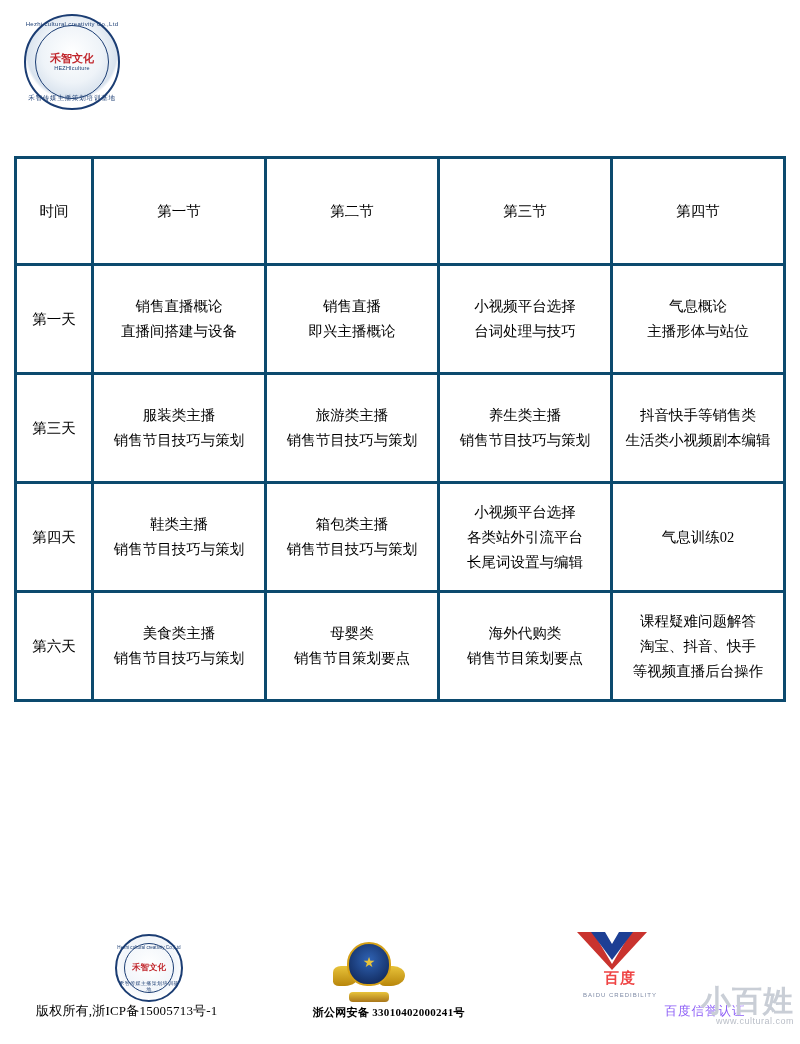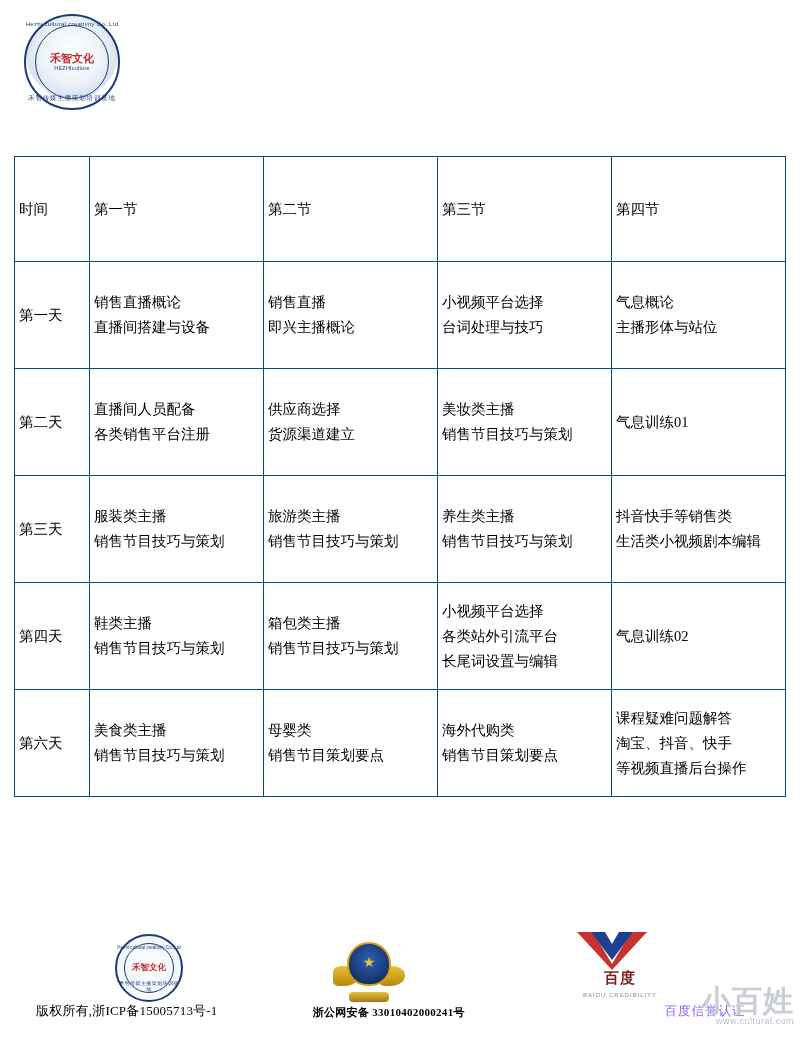--- a/index.html
+++ b/index.html
@@ -113,22 +113,22 @@
   
   .table-wrap {
     padding: 44px 14px 0 14px;
   }
   table.schedule {
     width: 772px;
     border-collapse: collapse;
     table-layout: fixed;
   }
   table.schedule td, table.schedule th {
-    border: 1px solid #0c4a6e;
-    text-align: left;
+    border: 3px solid #0c4a6e;
+    text-align: center;
     vertical-align: middle;
     font-size: 14.5px;
     line-height: 25px;
     padding: 6px 4px;
     font-weight: normal;
     color: #000;
   }
   table.schedule th {
     height: 92px;
   }
@@ -259,21 +259,21 @@
     height: 40px;
   }
   .baidu-v svg { display: block; }
   .baidu-text {
     position: absolute;
     left: 0;
     right: 0;
     bottom: 14px;
     font-size: 15px;
     font-weight: bold;
-    color: #7f1d1d;
+    color: #ef4444;
     letter-spacing: 1px;
   }
   .baidu-sub {
     position: absolute;
     left: 0;
     right: 0;
     bottom: 4px;
     font-size: 6px;
     color: #7e8aa5;
     letter-spacing: 1px;
@@ -356,38 +356,20 @@
           <td>
             <span class="cell-line">小视频平台选择</span>
             <span class="cell-line">台词处理与技巧</span>
           </td>
           <td>
             <span class="cell-line">气息概论</span>
             <span class="cell-line">主播形体与站位</span>
           </td>
         </tr>
         <tr>
-          <td class="daycell">第二天</td>
-          <td>
-            <span class="cell-line">直播间人员配备</span>
-            <span class="cell-line">各类销售平台注册</span>
-          </td>
-          <td>
-            <span class="cell-line">供应商选择</span>
-            <span class="cell-line">货源渠道建立</span>
-          </td>
-          <td>
-            <span class="cell-line">美妆类主播</span>
-            <span class="cell-line">销售节目技巧与策划</span>
-          </td>
-          <td>
-            <span class="cell-line">气息训练01</span>
-          </td>
-        </tr>
-        <tr>
           <td class="daycell">第三天</td>
           <td>
             <span class="cell-line">服装类主播</span>
             <span class="cell-line">销售节目技巧与策划</span>
           </td>
           <td>
             <span class="cell-line">旅游类主播</span>
             <span class="cell-line">销售节目技巧与策划</span>
           </td>
           <td>

